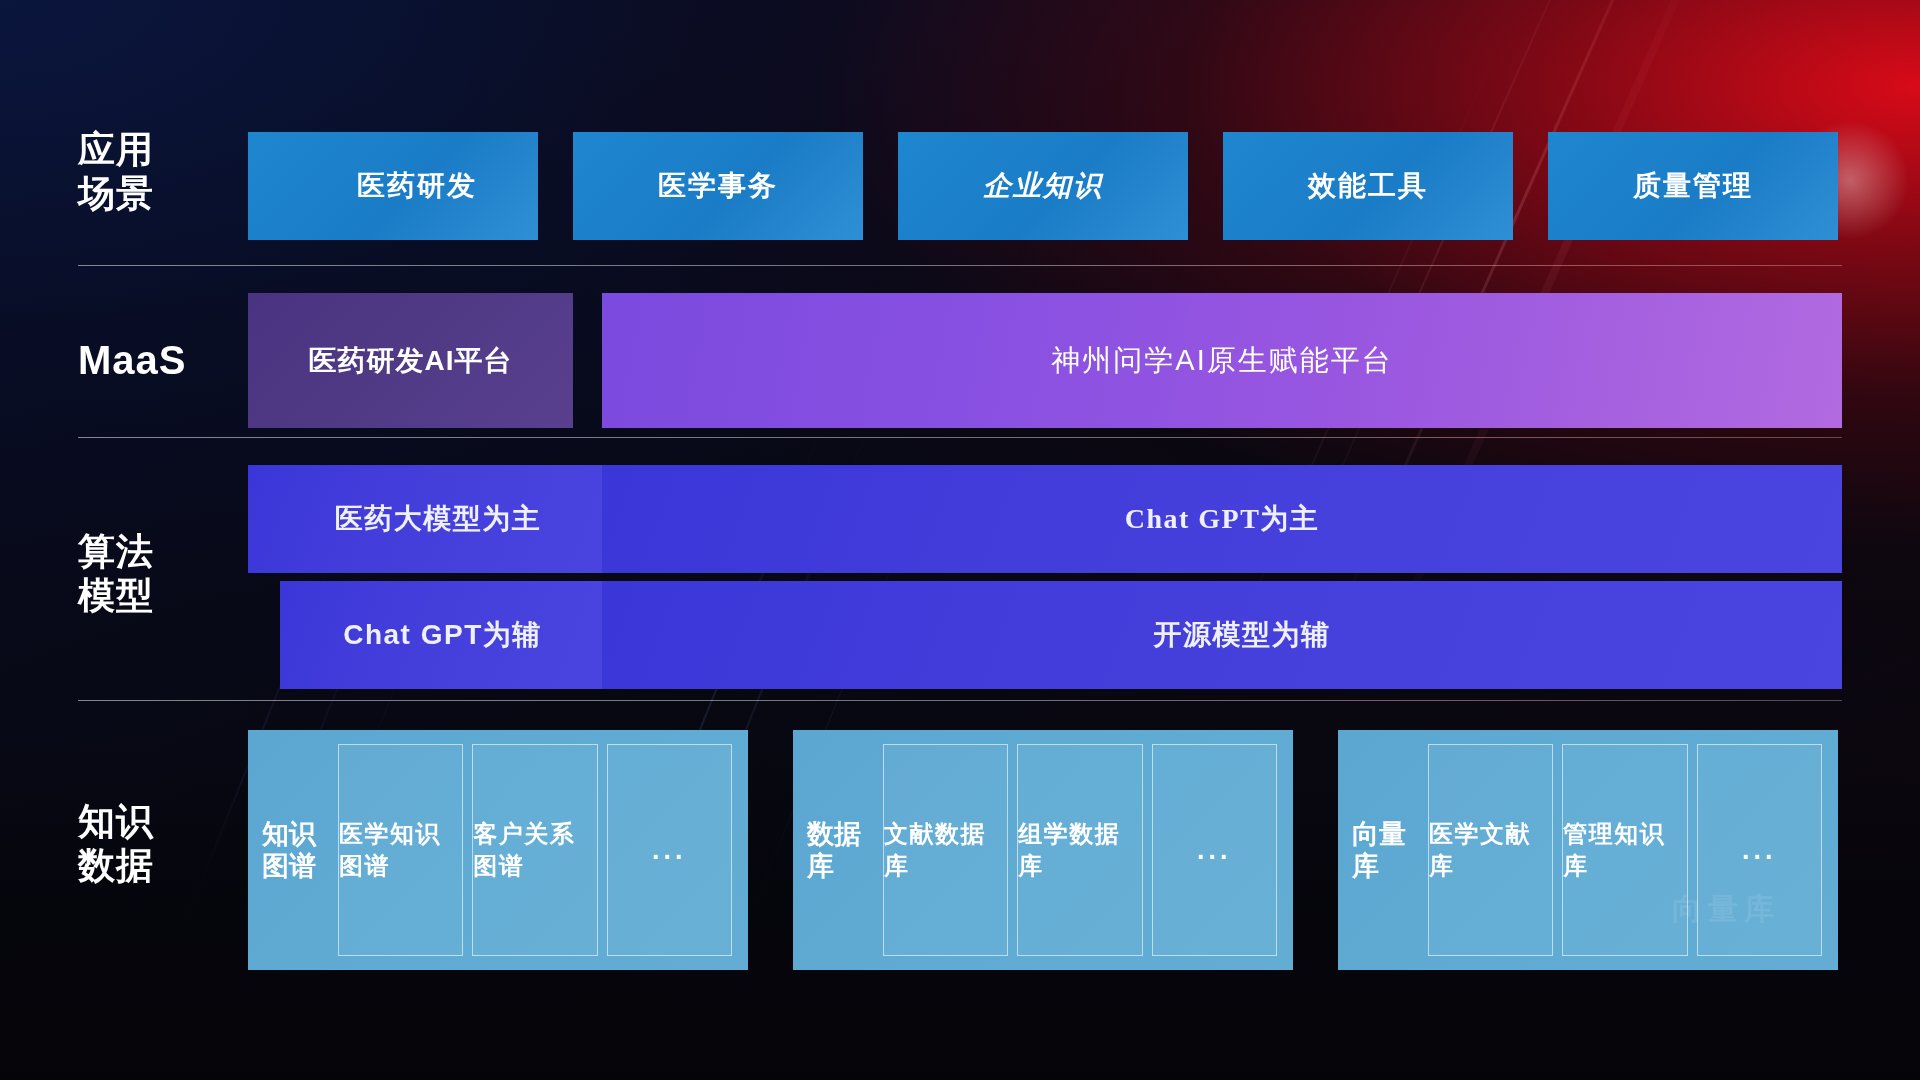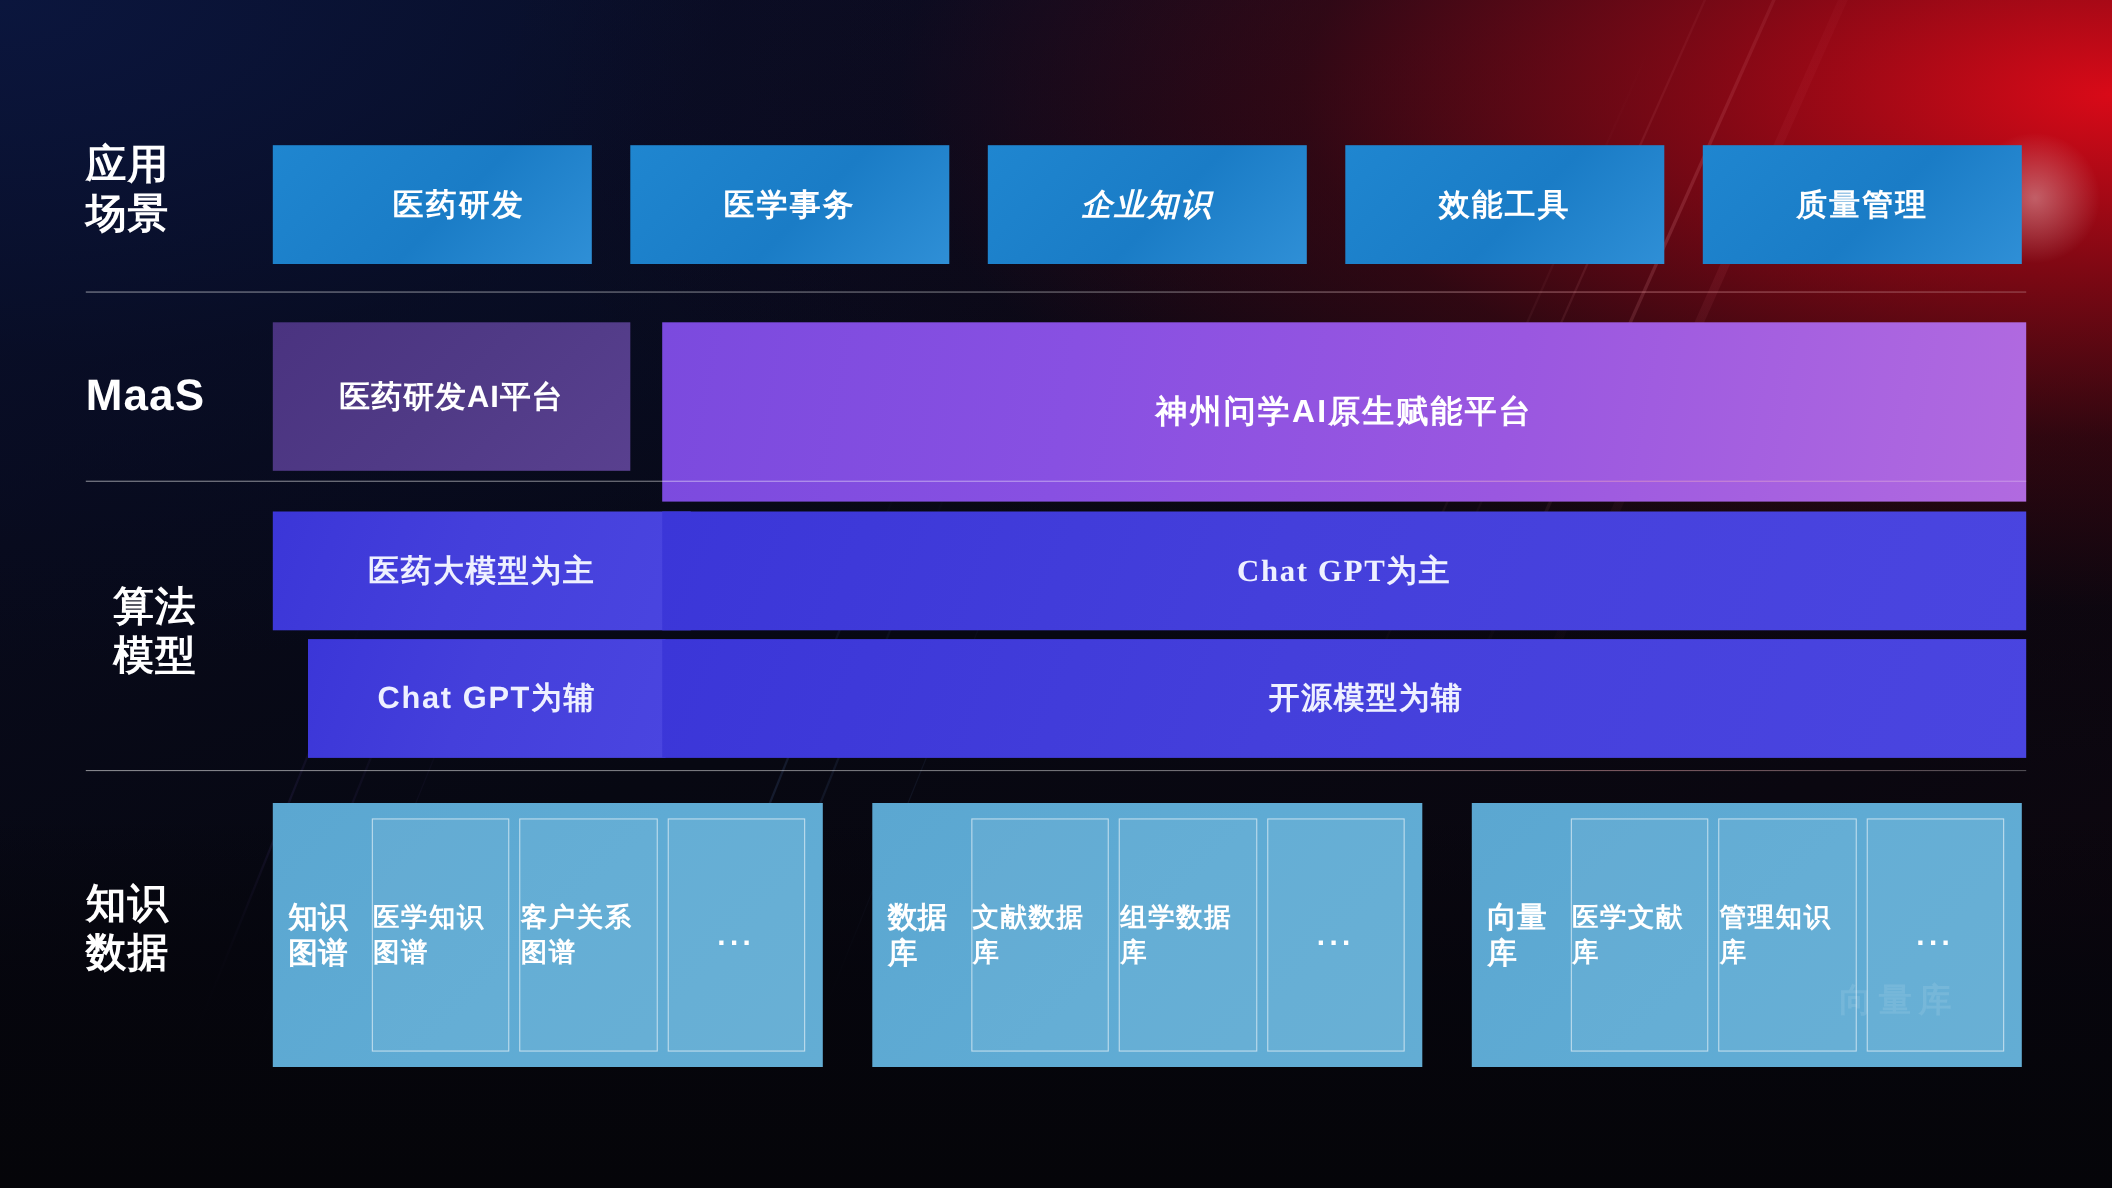--- a/index.html
+++ b/index.html
@@ -74,24 +74,24 @@
   }
 
   
   .maas-left {
     position:absolute; top:293px; left:248px; width:325px; height:135px;
     background:linear-gradient(135deg,#4a3380 0%,#503a86 50%,#59408f 100%);
     display:flex; align-items:center; justify-content:center;
     color:#fff; font-size:28px; font-weight:bold; letter-spacing:1px;
   }
   .maas-right {
-    position:absolute; top:293px; left:602px; right:78px; height:163px;
+    position:absolute; top:293px; left:602px; right:78px; height:135px;
     background:linear-gradient(100deg,#7b4ade 0%,#8850e2 30%,#9a57e0 62%,#b16ae0 100%);
     display:flex; align-items:center; justify-content:center;
-    color:#fff; font-size:29px; font-weight:bold; letter-spacing:2px;
+    color:#fff; font-size:29px; font-weight:normal; letter-spacing:2px;
   }
 
   
   .alg-box {
     position:absolute;
     background:linear-gradient(110deg,#3b36d8 0%,#443fdb 45%,#4a45e0 100%);
     display:flex; align-items:center; justify-content:center;
     color:#eef0ff; font-size:28px; font-weight:bold; letter-spacing:1.5px;
   }
   .alg-l1 { top:465px; left:248px; width:380px; height:108px; }
@@ -171,21 +171,21 @@
 
   <div class="maas-left">
     <span>医药研发AI平台</span>
   </div>
   <div class="maas-right">
     <span>神州问学AI原生赋能平台</span>
   </div>
 
   <div class="divider" style="top:437px;"></div>
 
-  <div class="rowlabel" style="top:530px;margin-left:25px;">算法
+  <div class="rowlabel" style="top:530px;">算法
 模型</div>
 
   <div class="alg-box alg-l1">
     <span>医药大模型为主</span>
   </div>
   <div class="alg-box alg-l2">
     <span>Chat GPT为辅</span>
   </div>
   <div class="alg-box alg-r1">
     <span>Chat GPT为主</span>

